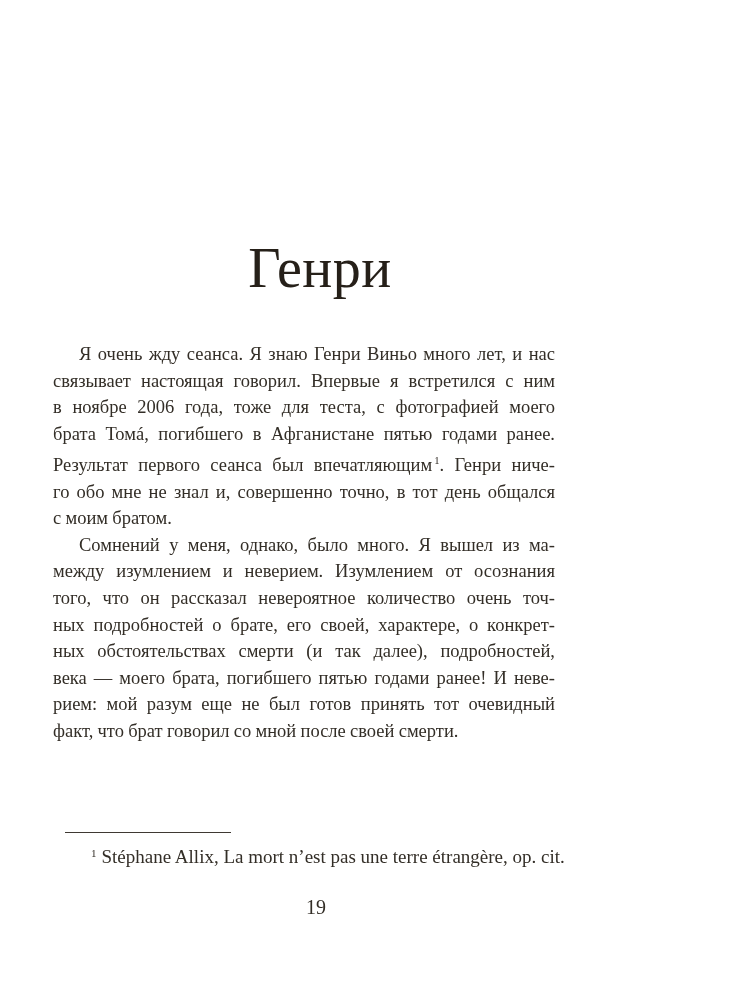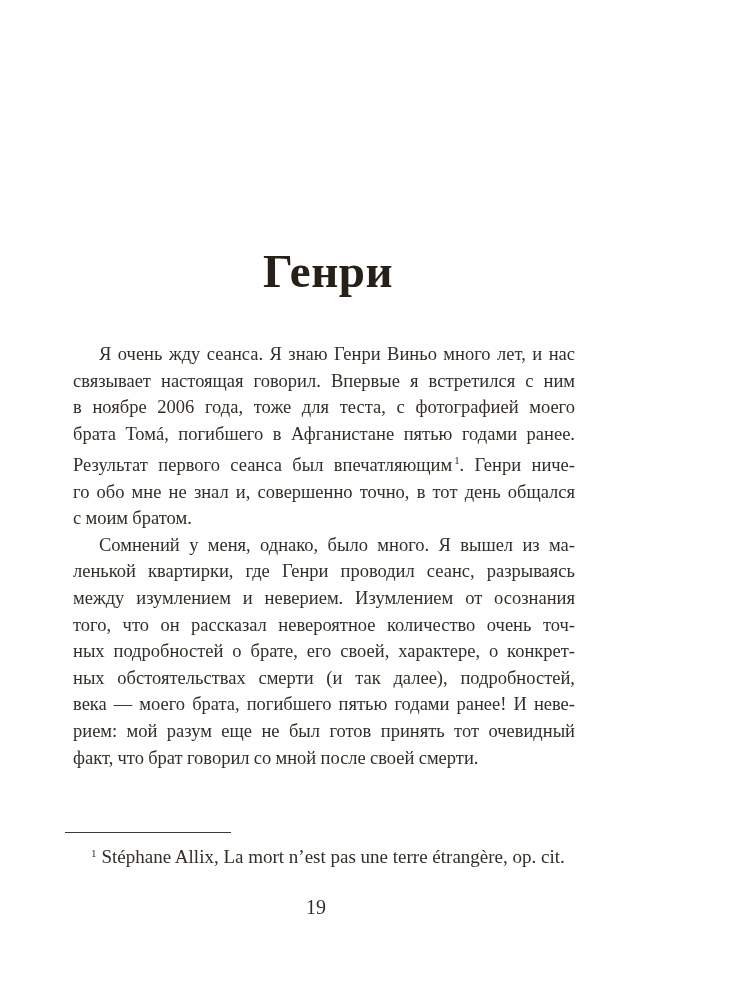--- a/index.html
+++ b/index.html
@@ -13,33 +13,33 @@
     height: 1001px;
     background: var(--bg, #ffffff);
     font-family: "Liberation Serif", serif;
     overflow: hidden;
   }
   .title {
     position: absolute;
     top: 236px;
     left: 65px;
     width: 502px;
-    margin: 12px;
+    margin: 4px;
     text-align: center;
     font-family: "Liberation Serif", serif;
-    font-weight: bold;
-    font-size: 47px;
+    font-weight: normal;
+    font-size: 56px;
     line-height: 1;
     color: var(--title-color, #262019);
     letter-spacing: 0.5px;
   }
   .body-text {
     position: absolute;
     top: 341px;
-    left: 73px;
+    left: 53px;
     width: 502px;
     font-size: 18.5px;
     line-height: 26.6px;
     color: var(--text-color, #332e27);
   }
   .line {
     text-align: justify;
     text-align-last: justify;
     word-spacing: -0.02em;
   }
@@ -94,21 +94,20 @@
 
   <div class="body-text" id="body-text">
       <div class="line first"><span>Я очень жду сеанса. Я знаю Генри Виньо много лет, и нас</span></div>
       <div class="line"><span>связывает настоящая говорил. Впервые я встретился с ним</span></div>
       <div class="line"><span>в ноябре 2006 года, тоже для теста, с фотографией моего</span></div>
       <div class="line"><span>брата Томá, погибшего в Афганистане пятью годами ранее.</span></div>
       <div class="line"><span>Результат первого сеанса был впечатляющим</span><span class="sup">1</span><span>. Генри ниче-</span></div>
       <div class="line"><span>го обо мне не знал и, совершенно точно, в тот день общался</span></div>
       <div class="line last"><span>с моим братом.</span></div>
       <div class="line first"><span>Сомнений у меня, однако, было много. Я вышел из ма-</span></div>
-      <div class="line"><span>ленькой квартирки, где Генри проводил сеанс, разрываясь</span></div>
       <div class="line"><span>между изумлением и неверием. Изумлением от осознания</span></div>
       <div class="line"><span>того, что он рассказал невероятное количество очень точ-</span></div>
       <div class="line"><span>ных подробностей о брате, его своей, характере, о конкрет-</span></div>
       <div class="line"><span>ных обстоятельствах смерти (и так далее), подробностей,</span></div>
       <div class="line"><span>века — моего брата, погибшего пятью годами ранее! И неве-</span></div>
       <div class="line"><span>рием: мой разум еще не был готов принять тот очевидный</span></div>
       <div class="line last"><span>факт, что брат говорил со мной </span><span class="it">после своей смерти</span><span>.</span></div>
     </div>
 
   <div class="fn-rule"></div>

